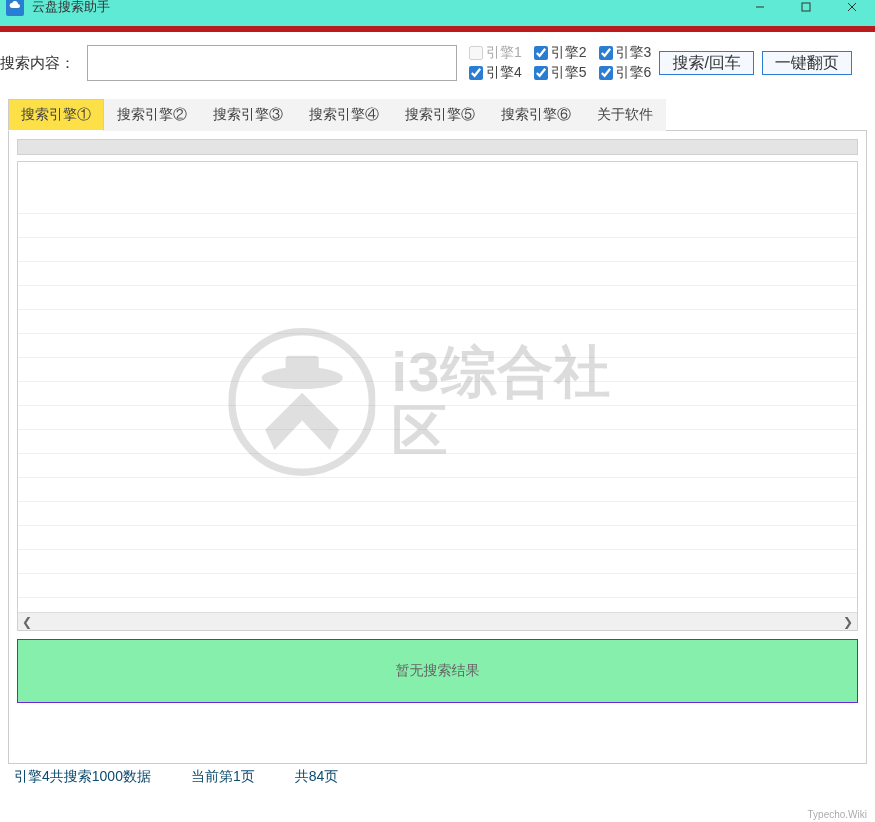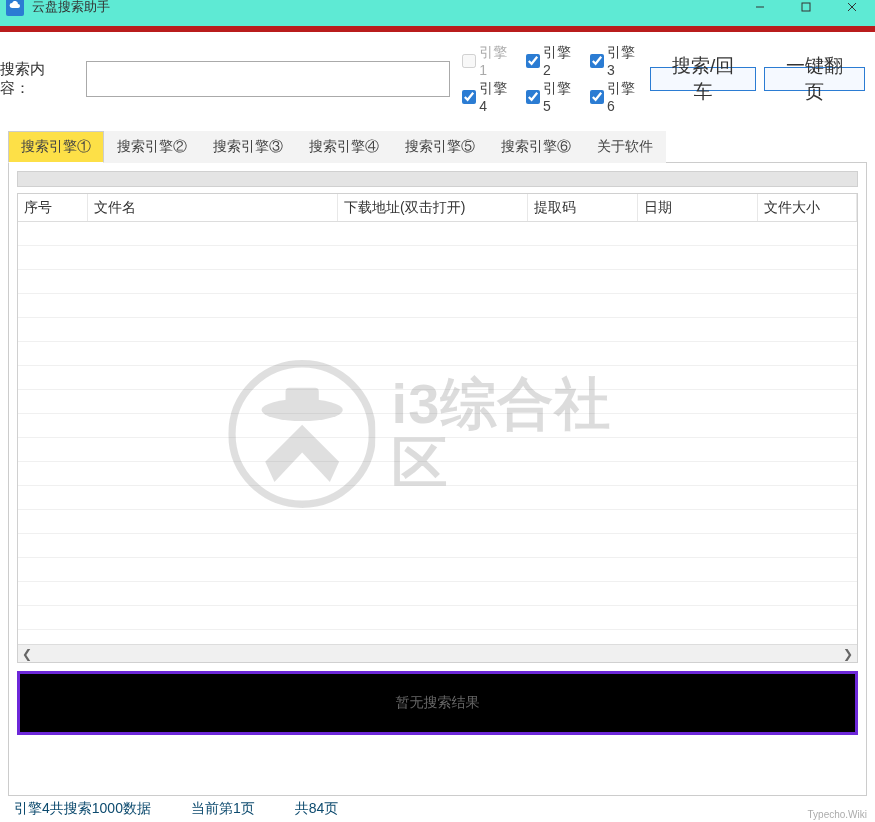--- a/index.html
+++ b/index.html
@@ -60,21 +60,21 @@
 }
 .engines label { display: flex; align-items: center; gap: 3px; color: #444; }
 .engines input[type=checkbox] { width: 14px; height: 14px; accent-color: #2b7cd3; }
 .engines .disabled { color: #aaa; }
 .btn {
   height: 24px;
   padding: 0 12px;
   border: 1px solid #2b7cd3;
   background: #f5f9ff;
   color: #333;
-  font-size: 19px;
+  font-size: 16px;
   cursor: pointer;
   display: flex; align-items: center; justify-content: center;
 }
 .tab-row {
   display: flex;
   padding: 0 8px;
   margin-top: 6px;
 }
 .tab {
   padding: 6px 12px 6px 12px;
@@ -177,27 +177,27 @@
 }
 .hscroll .arrow {
   width: 18px; height: 18px;
   display: flex; align-items: center; justify-content: center;
   color: #666;
   font-size: 12px;
 }
 .no-result {
   height: 64px;
   margin: 8px 8px 8px 8px;
-  background: #000000;
+  background: #86efac;
   display: flex;
   align-items: center;
   justify-content: center;
   color: #666;
   font-size: 14px;
-  border: 3px solid #6d28d9;
+  border: 1px solid #6d28d9;
 }
 .status-row {
   display: flex;
   align-items: center;
   padding: 4px 14px;
   font-size: 14px;
   gap: 40px;
   color: #0c4a6e;
 }
 .corner-watermark {
@@ -277,28 +277,20 @@
   <div class="tab">搜索引擎④</div>
   <div class="tab">搜索引擎⑤</div>
   <div class="tab">搜索引擎⑥</div>
   <div class="tab">关于软件</div>
 </div>
 
 <div class="tab-panel">
   <div class="progress-track"></div>
 
   <div class="table-wrap">
-    <div class="table-header">
-      <div class="th c1">序号</div>
-      <div class="th c2">文件名</div>
-      <div class="th c3">下载地址(双击打开)</div>
-      <div class="th c4">提取码</div>
-      <div class="th c5">日期</div>
-      <div class="th c6">文件大小</div>
-    </div>
     <div class="table-body">
       <div class="row"></div>
       <div class="row"></div>
       <div class="row"></div>
       <div class="row"></div>
       <div class="row"></div>
       <div class="row"></div>
       <div class="row"></div>
       <div class="row"></div>
       <div class="row"></div>

